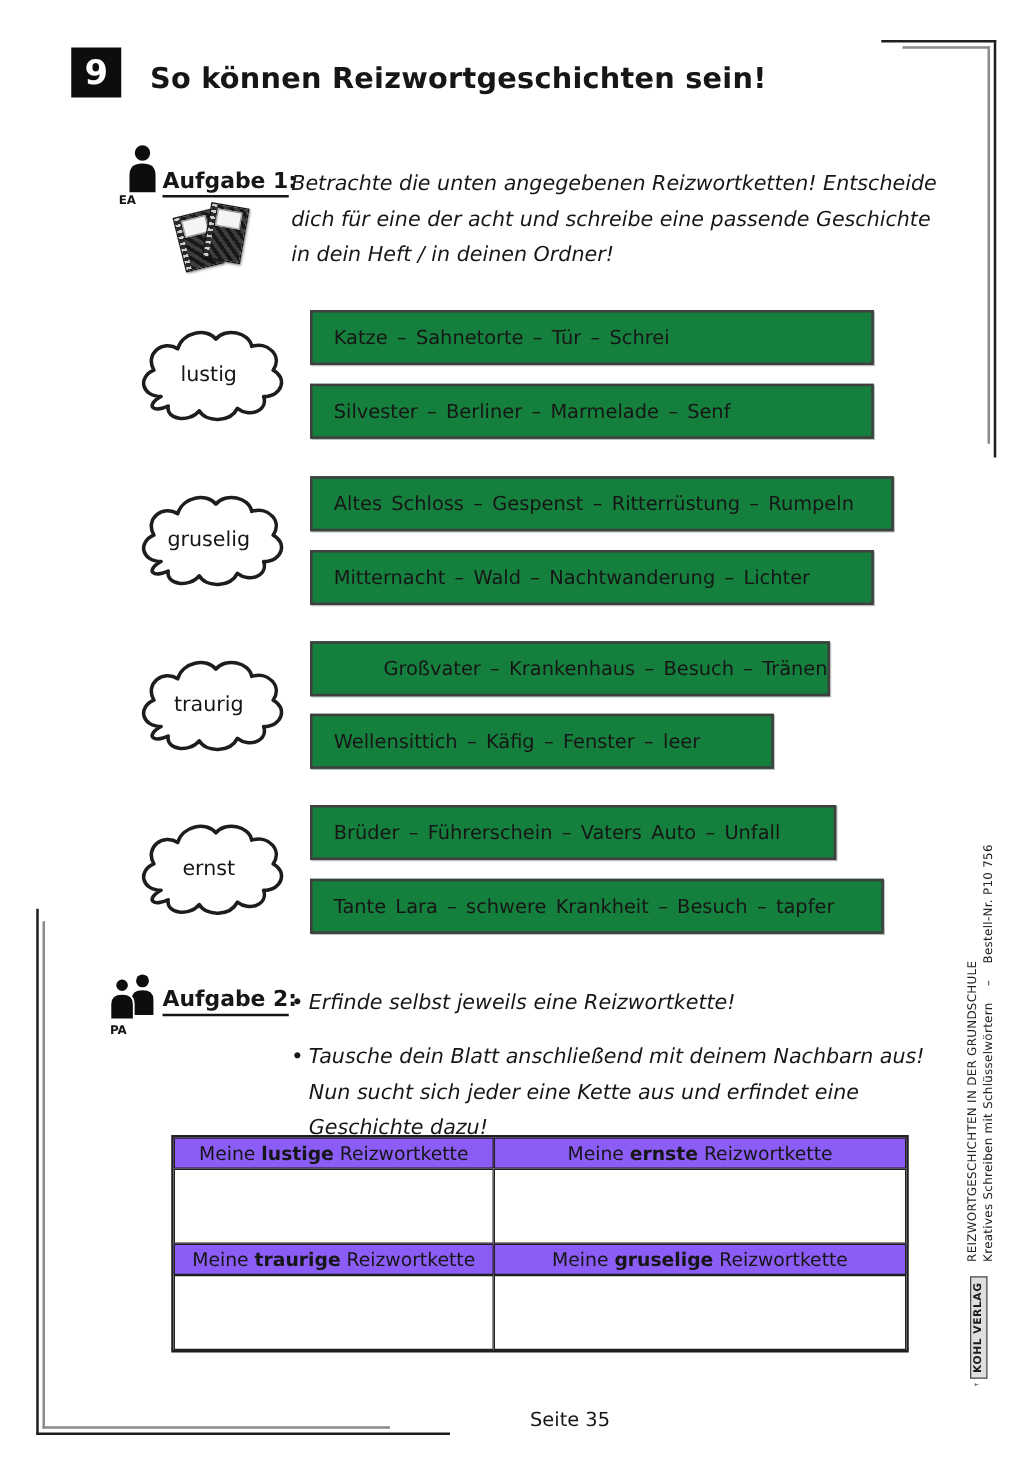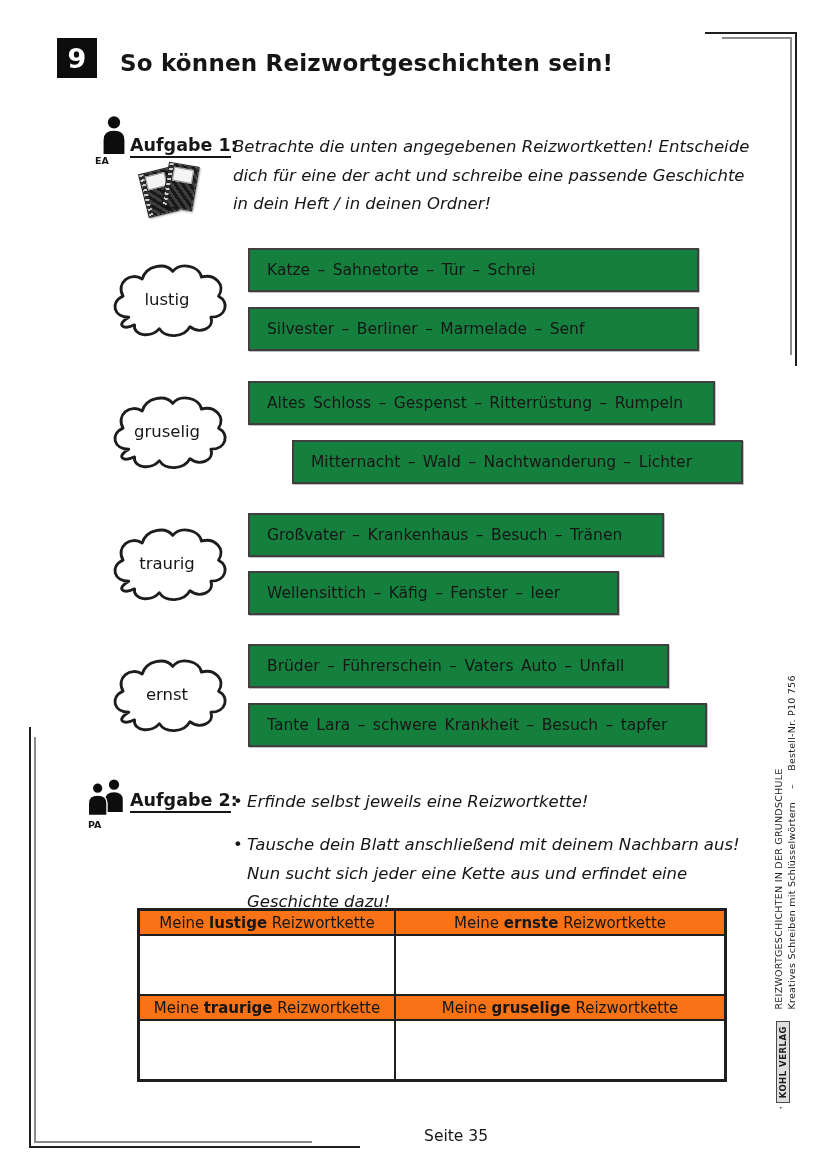--- a/index.html
+++ b/index.html
@@ -43,21 +43,21 @@
   .chain{position:absolute;height:40px;background:#15803d;border:2px solid #3f3f3f;
          display:flex;align-items:center;padding-left:17px;font-size:15.5px;
          word-spacing:2.5px;white-space:nowrap;box-shadow:1px 1px 0 rgba(0,0,0,.25);}
   
   .bullet{position:absolute;display:flex;font-style:italic;font-size:16.5px;line-height:28.5px;}
   .bullet .dot{width:14px;flex:0 0 14px;font-style:normal;}
   
   .tbl{position:absolute;left:137px;top:908px;width:586px;border:2px solid #1f1f1f;
        display:grid;grid-template-columns:256px 330px;grid-template-rows:25px 60px 25px 60px;}
   .tbl .cell{border:1px solid #1f1f1f;}
-  .tbl .th{background:#f97316;display:flex;align-items:center;justify-content:center;
+  .tbl .th{background:#8b5cf6;display:flex;align-items:center;justify-content:center;
            font-size:15px;white-space:pre;}
   .tbl .td{background:#ffffff;}
   
   .footer{position:absolute;left:368px;top:1127px;width:120px;text-align:right;font-size:15.5px;}
   
   .sidebar{position:absolute;left:652px;top:864px;width:265px;height:26px;
            transform:rotate(-90deg);font-size:9.5px;line-height:13px;
            letter-spacing:.25px;white-space:nowrap;color:#222;}
   
   .logo{position:absolute;left:733px;top:1044px;width:88px;height:42px;transform:rotate(-90deg);
@@ -141,24 +141,24 @@
 
   <div class="chain" style="left:248px;top:248px;width:430px;">
       <span>Katze – Sahnetorte – Tür – Schrei</span>
     </div>
   <div class="chain" style="left:248px;top:307px;width:430px;">
       <span>Silvester – Berliner – Marmelade – Senf</span>
     </div>
   <div class="chain" style="left:248px;top:381px;width:446px;text-align:right;">
       <span>Altes Schloss – Gespenst – Ritterrüstung – Rumpeln</span>
     </div>
-  <div class="chain" style="left:248px;top:440px;width:430px;margin-left:44px;">
+  <div class="chain" style="left:248px;top:440px;width:430px;">
       <span>Mitternacht – Wald – Nachtwanderung – Lichter</span>
     </div>
-  <div class="chain" style="left:248px;top:513px;width:395px;">
+  <div class="chain" style="left:248px;top:513px;width:395px;justify-content:flex-end;">
       <span>Großvater – Krankenhaus – Besuch – Tränen</span>
     </div>
   <div class="chain" style="left:248px;top:571px;width:350px;">
       <span>Wellensittich – Käfig – Fenster – leer</span>
     </div>
   <div class="chain" style="left:248px;top:644px;width:400px;">
       <span>Brüder – Führerschein – Vaters Auto – Unfall</span>
     </div>
   <div class="chain" style="left:248px;top:703px;width:438px;">
       <span>Tante Lara – schwere Krankheit – Besuch – tapfer</span>

